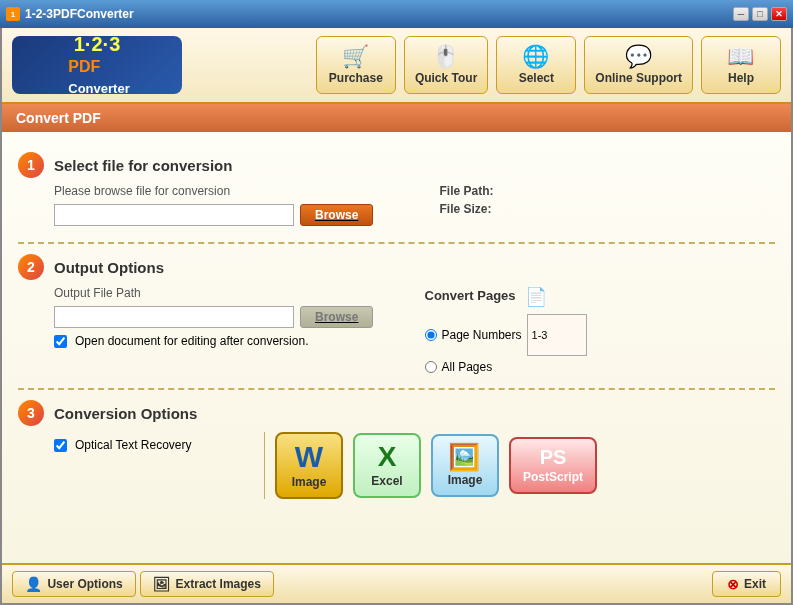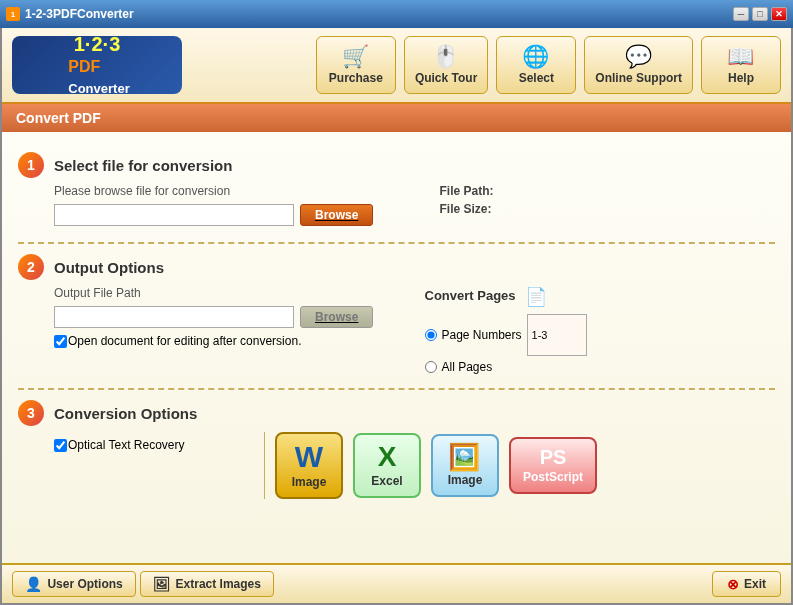--- a/index.html
+++ b/index.html
@@ -144,21 +144,21 @@
 
     .file-info { margin-left: 30px; }
     .file-info-row { font-size: 12px; color: #555; margin-bottom: 4px; }
     .file-info-label { font-weight: bold; color: #444; }
 
     
     .two-col { display: flex; gap: 0; }
     .col-left { flex: 1; }
     .col-right { flex: 1; padding-left: 20px; }
 
-    .checkbox-row { display: flex; align-items: center; gap: 1px; font-size: 12px; margin-top: 6px; }
+    .checkbox-row { display: flex; align-items: center; gap: 8px; font-size: 12px; margin-top: 6px; }
     .checkbox-row input[type=checkbox] { width: 13px; height: 13px; }
 
     .convert-pages-label { font-weight: bold; font-size: 13px; margin-bottom: 6px; color: #333; }
     .convert-pages-icon { display: inline-block; color: #888; font-size: 18px; margin-left: 6px; vertical-align: middle; }
 
     .radio-row { display: flex; align-items: center; gap: 5px; font-size: 12px; margin-bottom: 4px; }
     .radio-row input[type=radio] { width: 12px; height: 12px; }
     .format-btns { display: flex; gap: 10px; align-items: center; }
 
     .format-btn {

